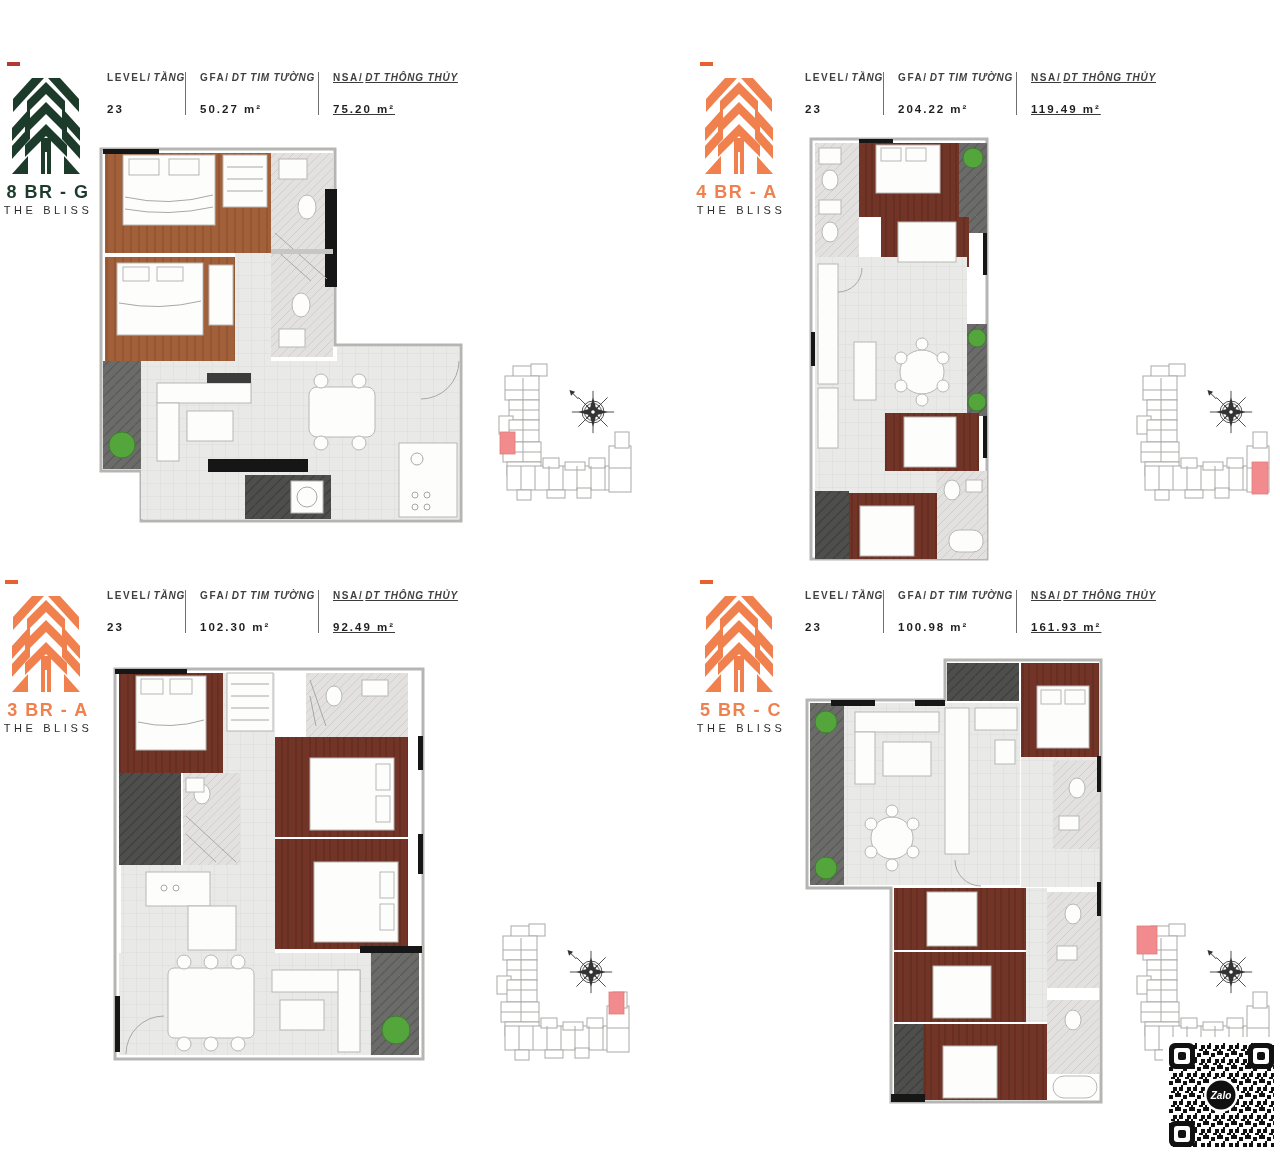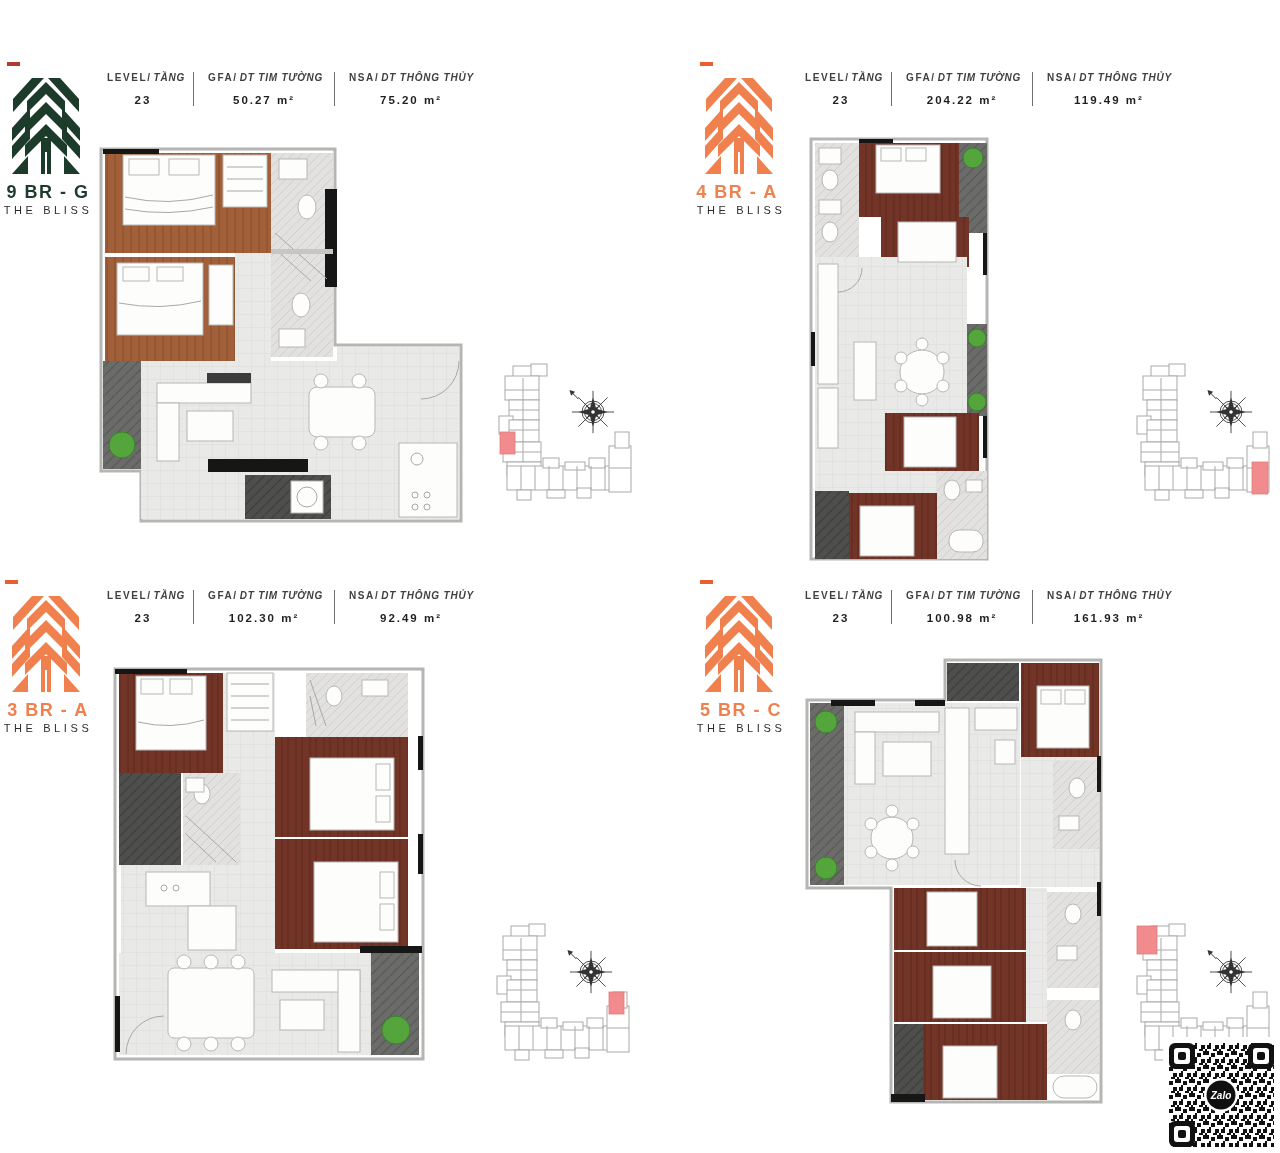--- a/index.html
+++ b/index.html
@@ -4,26 +4,26 @@
 <style>
   html,body{margin:0;padding:0;background:#fff;}
   .canvas{position:relative;width:1280px;height:1153px;background:#ffffff;
     font-family:"Liberation Sans",sans-serif;overflow:hidden;}
   .abs{position:absolute;}
   .unit-name{font-weight:bold;font-size:18px;letter-spacing:1.5px;text-align:center;white-space:nowrap;}
   .c-green{color:#1d3b2b;}
   .c-orange{color:#f0814e;}
   .project{font-size:11px;letter-spacing:3.6px;color:#2d2d2d;text-align:center;font-weight:500;white-space:nowrap;}
   .info{display:flex;color:#3a3a3a;align-items:flex-start;}
-  .info-col{padding-right:14px;margin-right:14px;border-right:1.2px solid #707070;}
+  .info-col{padding-right:6px;margin-right:14px;border-right:1.2px solid #707070;}
   .info-col:last-child{border-right:none;}
-  .w1{width:72px;} .w2{width:112px;} .w3{width:124px;}
+  .w1{width:72px;} .w2{width:112px;} .w3{width:124px;text-decoration:underline;}
   .lbl{font-size:10px;letter-spacing:1.6px;font-weight:600;white-space:nowrap;color:#404040;}
   .lbl i{font-style:italic;margin-left:2px;letter-spacing:0.8px;}
-  .val{font-size:11.5px;font-weight:bold;letter-spacing:2px;margin-top:11px;color:#1f1f1f;white-space:nowrap;text-align:center;}
+  .val{font-size:11.5px;font-weight:bold;letter-spacing:2px;margin-top:20px;color:#1f1f1f;white-space:nowrap;}
   
   .outl{fill:#ffffff;stroke:#b5b5b3;stroke-width:3;}
   .fx{fill:#fdfdfc;stroke:#b7b7b5;stroke-width:1;}
   .arc{fill:none;stroke:#a8a8a6;stroke-width:1;}
   .blk{fill:#161616;}
   .wallseg{fill:#c6c6c4;}
   .plant{fill:#55a53d;stroke:#3c7f2c;stroke-width:1;}
   .kp-hl{fill:#f28b8d;stroke:#e07a7c;stroke-width:0.8;}
   .kp-cells{fill:#ffffff;stroke:#a9a9a7;stroke-width:1;}
   .cmp{stroke:#3a3a3a;stroke-width:1.1;fill:none;}
@@ -130,21 +130,21 @@
       </symbol>
     </defs>
   </svg>
 
   <svg class="abs" style="left:7px;top:62px" width="13" height="4">
     <rect width="13" height="4" fill="#b23a30"></rect>
   </svg>
   <svg class="abs c-green" style="left:8px;top:76px" width="76" height="100" viewBox="0 0 76 100">
       <use href="#logo"></use>
     </svg>
-  <div class="abs unit-name c-green" style="left:0;top:182px;width:96px">9 BR - G</div>
+  <div class="abs unit-name c-green" style="left:0;top:182px;width:96px">8 BR - G</div>
   <div class="abs project" style="left:0;top:204px;width:96px">THE BLISS</div>
 
   <div class="abs info" style="left:107px;top:72px">
     <div class="info-col w1">
       <div class="lbl"><span>LEVEL/</span><i>TẦNG</i></div>
       <div class="val">23</div>
     </div>
     <div class="info-col w2">
       <div class="lbl"><span>GFA/</span><i>DT TIM TƯỜNG</i></div>
       <div class="val">50.27 m²</div>

